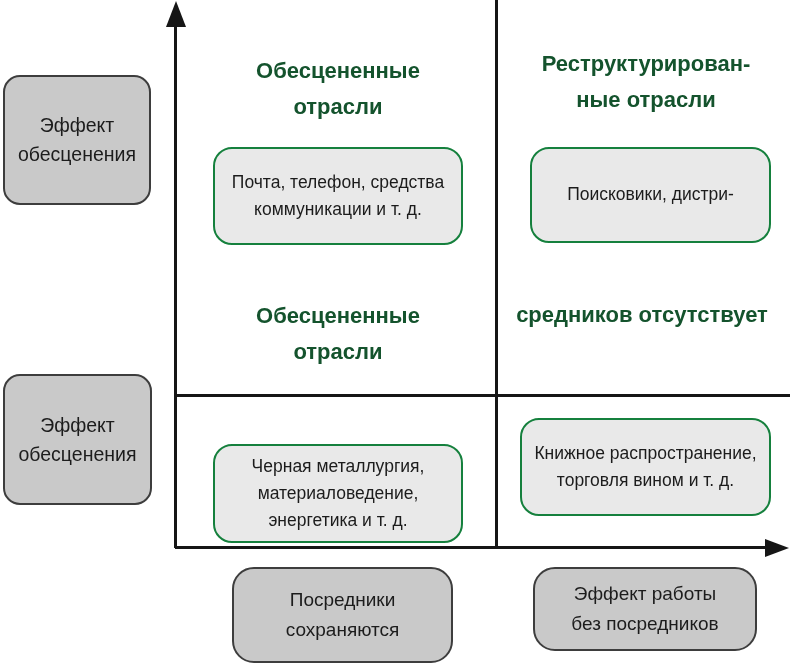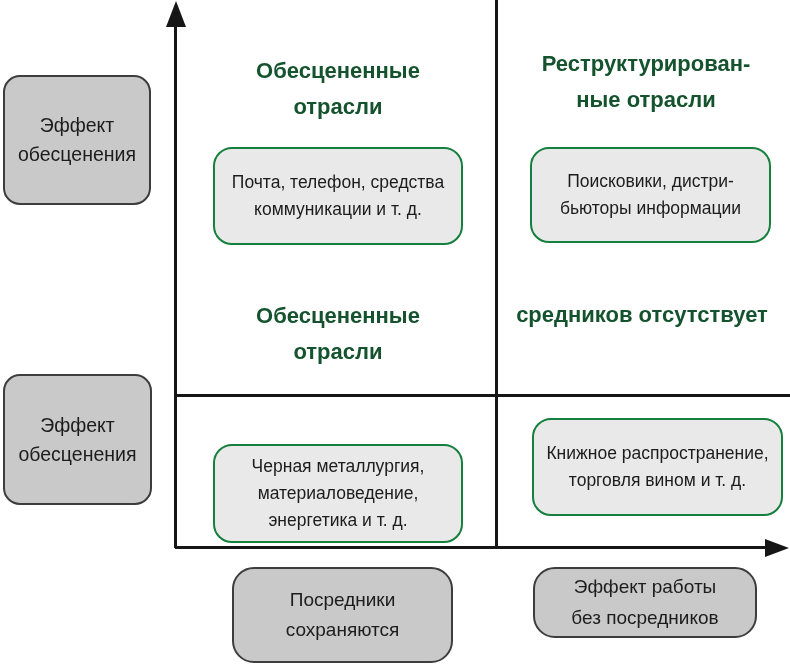--- a/index.html
+++ b/index.html
@@ -97,43 +97,42 @@
     <div>Почта, телефон, средства</div>
     <div>коммуникации и т. д.</div>
   </div>
 
   <div class="quad-title" style="left:500px; top:46px; width:292px;">
     <div>Реструктурирован-</div>
     <div>ные отрасли</div>
   </div>
   <div class="box quad-box" style="left:530px; top:147px; width:241px; height:96px;">
     <div>Поисковики, дистри-</div>
-    <div>бьюторы информации</div>
   </div>
 
   <div class="quad-title" style="left:193px; top:298px; width:290px;">
     <div>Обесцененные</div>
     <div>отрасли</div>
   </div>
   <div class="box quad-box" style="left:213px; top:444px; width:250px; height:99px;">
     <div>Черная металлургия,</div>
     <div>материаловедение,</div>
     <div>энергетика и т. д.</div>
   </div>
 
   <div class="quad-title" style="left:494px; top:297px; width:296px;">
     <div>средников отсутствует</div>
   </div>
-  <div class="box quad-box" style="left:532px; top:418px; width:251px; height:98px;">
+  <div class="box quad-box" style="left:520px; top:418px; width:251px; height:98px;">
     <div>Книжное распространение,</div>
     <div>торговля вином и т. д.</div>
   </div>
 
   <div class="box bottom-box" style="left:232px; top:567px; width:221px; height:96px;">
     <div>Посредники</div>
     <div>сохраняются</div>
   </div>
-  <div class="box bottom-box" style="left:533px; top:567px; width:224px; height:71px;">
+  <div class="box bottom-box" style="left:533px; top:567px; width:224px; height:84px;">
     <div>Эффект работы</div>
     <div>без посредников</div>
   </div>
 
 </div>
 
 </body></html>

